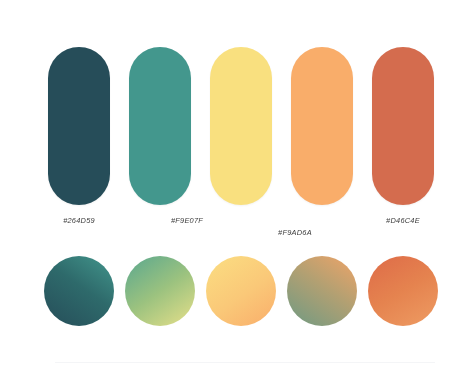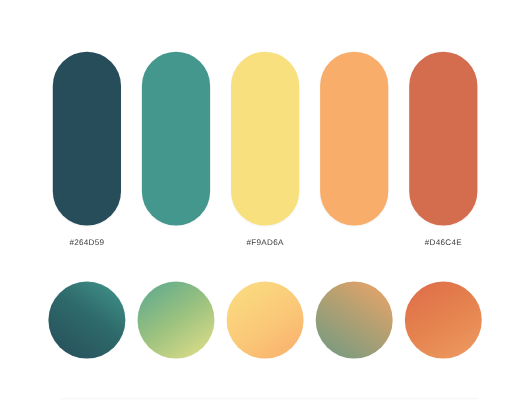--- a/index.html
+++ b/index.html
@@ -42,20 +42,21 @@
   }
 
   #hex-row {
     position: absolute;
     left: 48px;
     top: 216px;
     width: 386px;
     height: 14px;
     display: flex;
     justify-content: space-between;
+    font-style: italic;
   }
   .hex-label {
     width: 62px;
     text-align: center;
     font-size: 7.4px;
     letter-spacing: 0.25px;
     color: #3b3b3b;
     font-family: "Liberation Sans", sans-serif;
     white-space: nowrap;
   }
@@ -94,21 +95,22 @@
   <div id="pill-row">
     <div class="pill-swatch" style="background: rgb(38, 77, 89);"></div>
     <div class="pill-swatch" style="background: rgb(67, 151, 141);"></div>
     <div class="pill-swatch" style="background: rgb(249, 224, 127);"></div>
     <div class="pill-swatch" style="background: rgb(249, 173, 106);"></div>
     <div class="pill-swatch" style="background: rgb(212, 108, 78);"></div>
   </div>
 
   <div id="hex-row">
     <div class="hex-label" style="color: rgb(59, 59, 59);">#264D59</div>
-    <div class="hex-label" style="color: rgb(59, 59, 59);">#F9AD6A</div>
+    <div class="hex-label" style="color: rgb(59, 59, 59);">#F9E07F</div>
+    <div class="hex-label" style="color: rgb(59, 59, 59); margin-top: 12px;">#F9AD6A</div>
     <div class="hex-label" style="color: rgb(59, 59, 59);">#D46C4E</div>
   </div>
 
   <div id="circle-row">
     <div class="circle-swatch" style="background-image: linear-gradient(215deg, rgb(67, 151, 141) 0%, rgb(46, 106, 107) 45%, rgb(38, 77, 89) 100%);"></div>
     <div class="circle-swatch" style="background-image: linear-gradient(145deg, rgb(89, 167, 143) 0%, rgb(155, 194, 127) 50%, rgb(231, 224, 138) 100%);"></div>
     <div class="circle-swatch" style="background-image: linear-gradient(145deg, rgb(251, 222, 130) 0%, rgb(250, 200, 120) 55%, rgb(249, 173, 106) 100%);"></div>
     <div class="circle-swatch" style="background-image: linear-gradient(215deg, rgb(240, 164, 104) 0%, rgb(179, 160, 114) 45%, rgb(110, 154, 131) 100%);"></div>
     <div class="circle-swatch" style="background-image: linear-gradient(150deg, rgb(222, 107, 72) 0%, rgb(229, 131, 79) 50%, rgb(238, 156, 99) 100%);"></div>
   </div>

